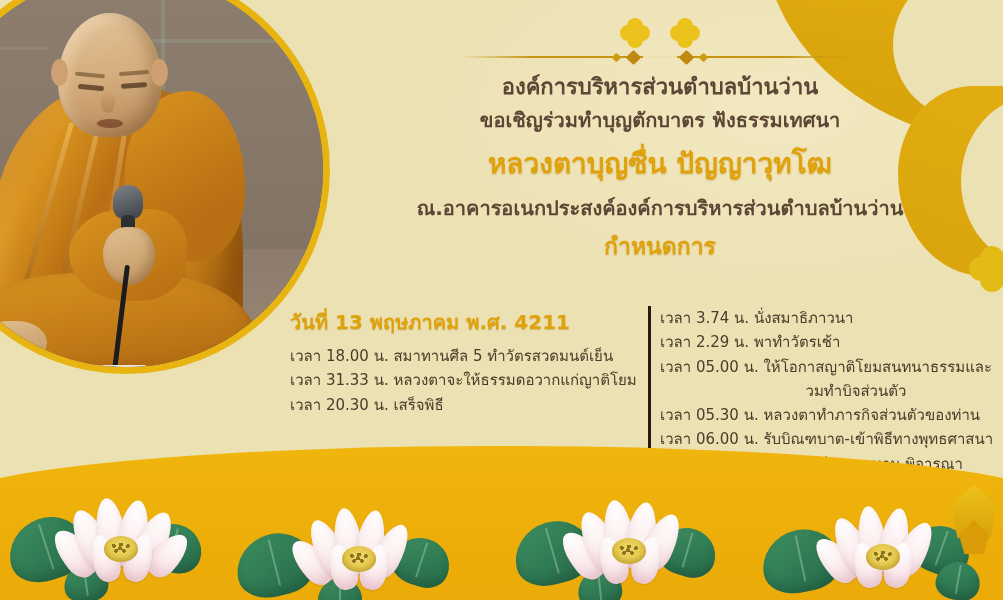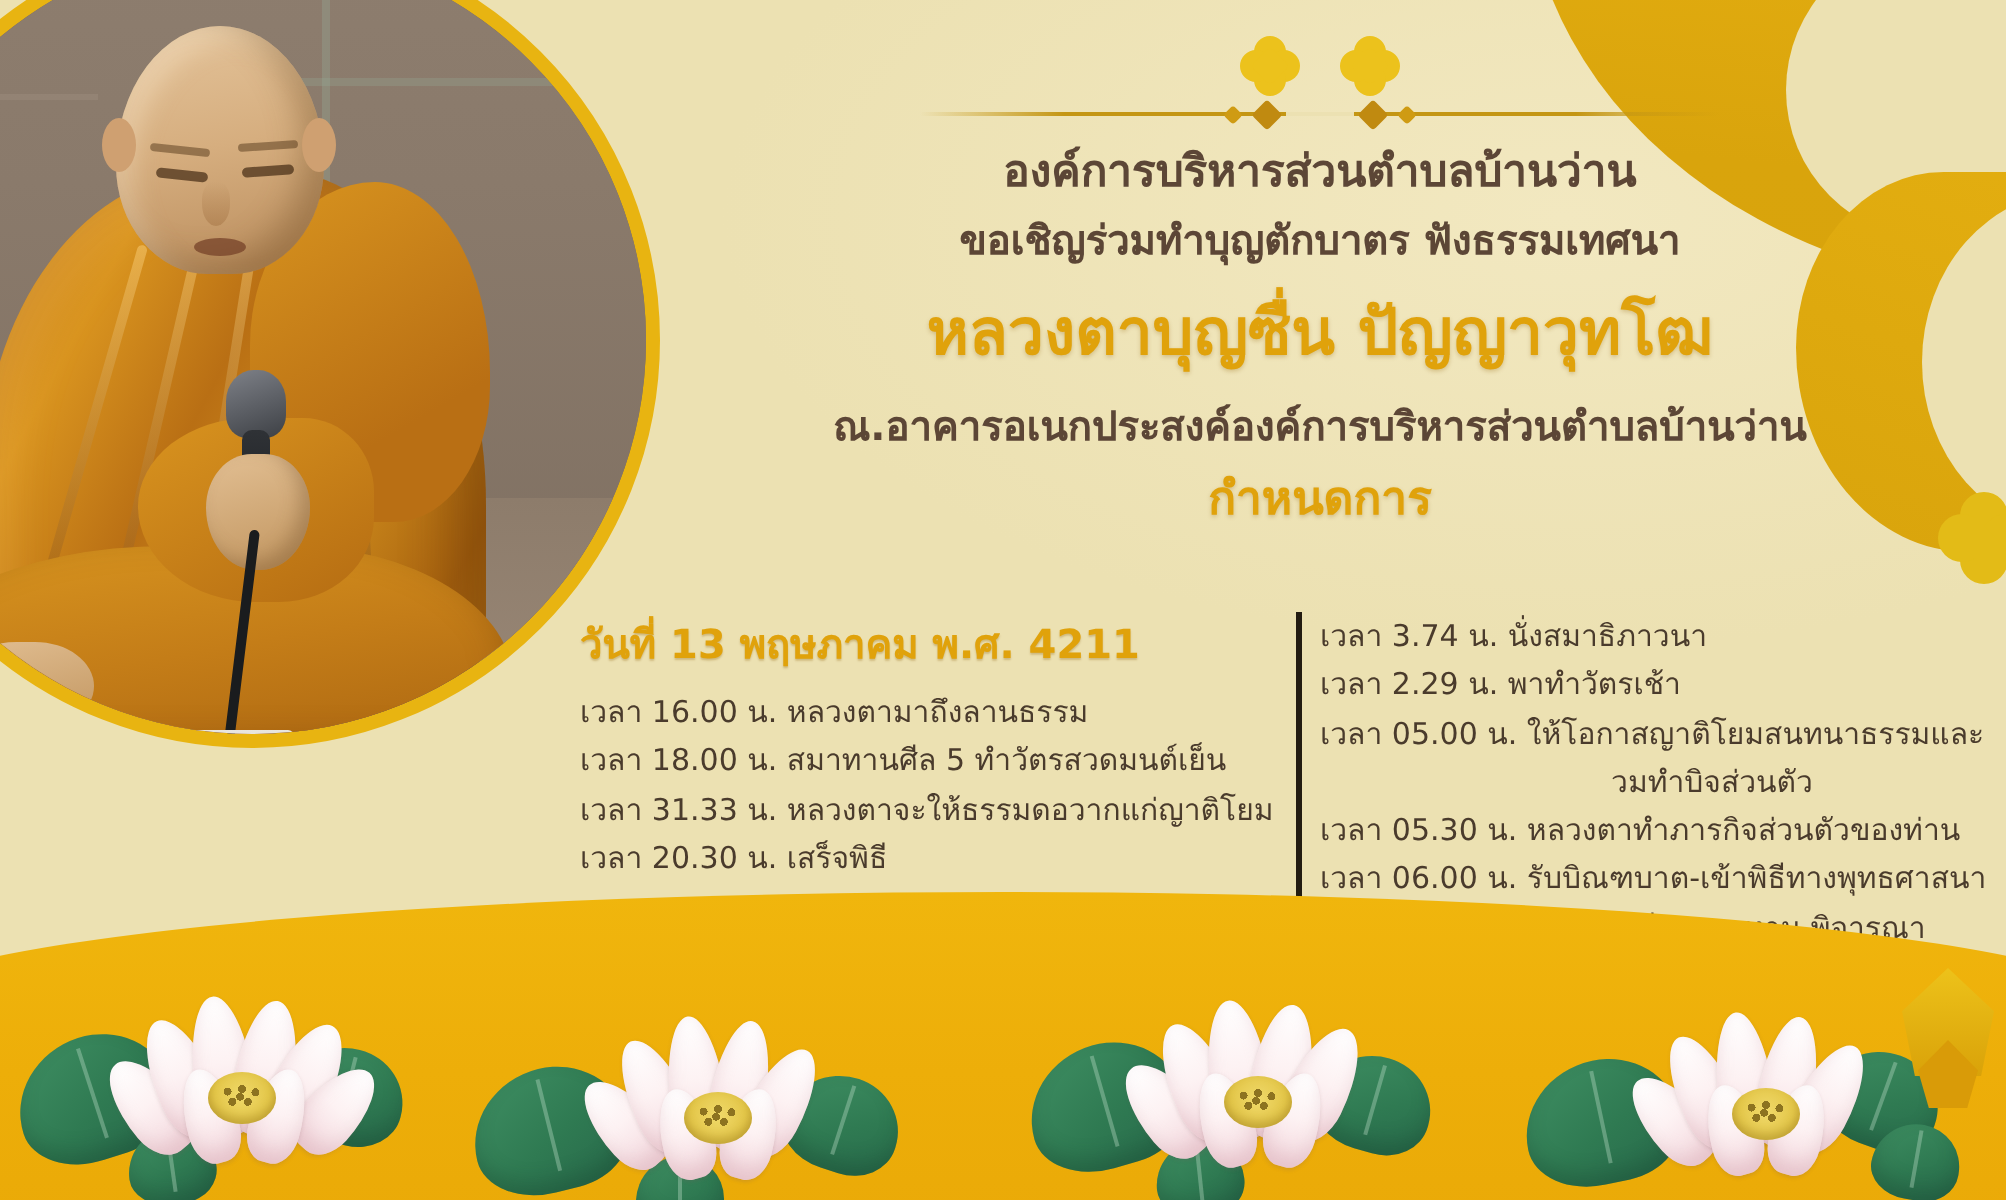--- a/index.html
+++ b/index.html
@@ -205,21 +205,21 @@
     background:#c08a10; transform:rotate(45deg); border-radius:2px;
   }
   .divider .gem.sm{ width:7px; height:7px; background:#cf9b13; }
   .divider .pad{ width:34px; height:2px; background:#ece1b2; position:relative; z-index:2;}
 
   .line-brown{
     color:#5c4636; font-weight:bold; font-size:22px; line-height:1.5;
     white-space:nowrap;
   }
   .line-gold{
-    color:#e0a20b; font-weight:bold; font-size:32px; line-height:1.35;
+    color:#e0a20b; font-weight:bold; font-size:28px; line-height:1.35;
     text-shadow:0 1px 2px rgba(140,94,4,.28);
     white-space:nowrap;
   }
   .line-brown.sm{ font-size:20px; }
   .line-gold.sm{ font-size:23px; }
 
   
   .schedule{
     position:absolute; left:290px; top:306px; width:700px;
     display:flex;
@@ -397,36 +397,35 @@
       <span class="gem"></span>
       <span class="pad"></span>
       <span class="gem"></span>
       <span class="gem sm"></span>
     </div>
 
     <div class="line-brown">องค์การบริหารส่วนตำบลบ้านว่าน</div>
     <div class="line-brown sm" style="margin-top:2px;">ขอเชิญร่วมทำบุญตักบาตร ฟังธรรมเทศนา</div>
     <div class="line-gold" style="margin-top:10px;">หลวงตาบุญซื่น ปัญญาวุทโฒ</div>
     <div class="line-brown sm" style="margin-top:10px;">ณ.อาคารอเนกประสงค์องค์การบริหารส่วนตำบลบ้านว่าน</div>
-    <div class="line-gold sm" style="margin-top:8px;font-family:Liberation Mono, monospace;">กำหนดการ</div>
+    <div class="line-gold sm" style="margin-top:8px;">กำหนดการ</div>
   </div>
 
   <div class="edge-quat">
     <i></i>
       <i></i>
       <i></i>
       <i></i>
   </div>
 
   <div class="vdiv"></div>
 
   <div class="schedule">
     <div class="col col-left">
       <div class="day-head">วันที่ 13 พฤษภาคม พ.ศ. 4211</div>
-      <div class="sched-line">เวลา 16.00 น. หลวงตามาถึงลานธรรม</div>
       <div class="sched-line">เวลา 18.00 น. สมาทานศีล 5 ทำวัตรสวดมนต์เย็น</div>
       <div class="sched-line">เวลา 31.33 น. หลวงตาจะให้ธรรมดอวากแก่ญาติโยม</div>
       <div class="sched-line">เวลา 20.30 น. เสร็จพิธี</div>
     </div>
 
     <div class="col col-right">
       <div class="sched-line">เวลา 3.74 น. นั่งสมาธิภาวนา</div>
       <div class="sched-line">เวลา 2.29 น. พาทำวัตรเช้า</div>
       <div class="sched-line">เวลา 05.00 น. ให้โอกาสญาติโยมสนทนาธรรมและ</div>
       <div class="sched-cont">วมทำบิจส่วนตัว</div>

